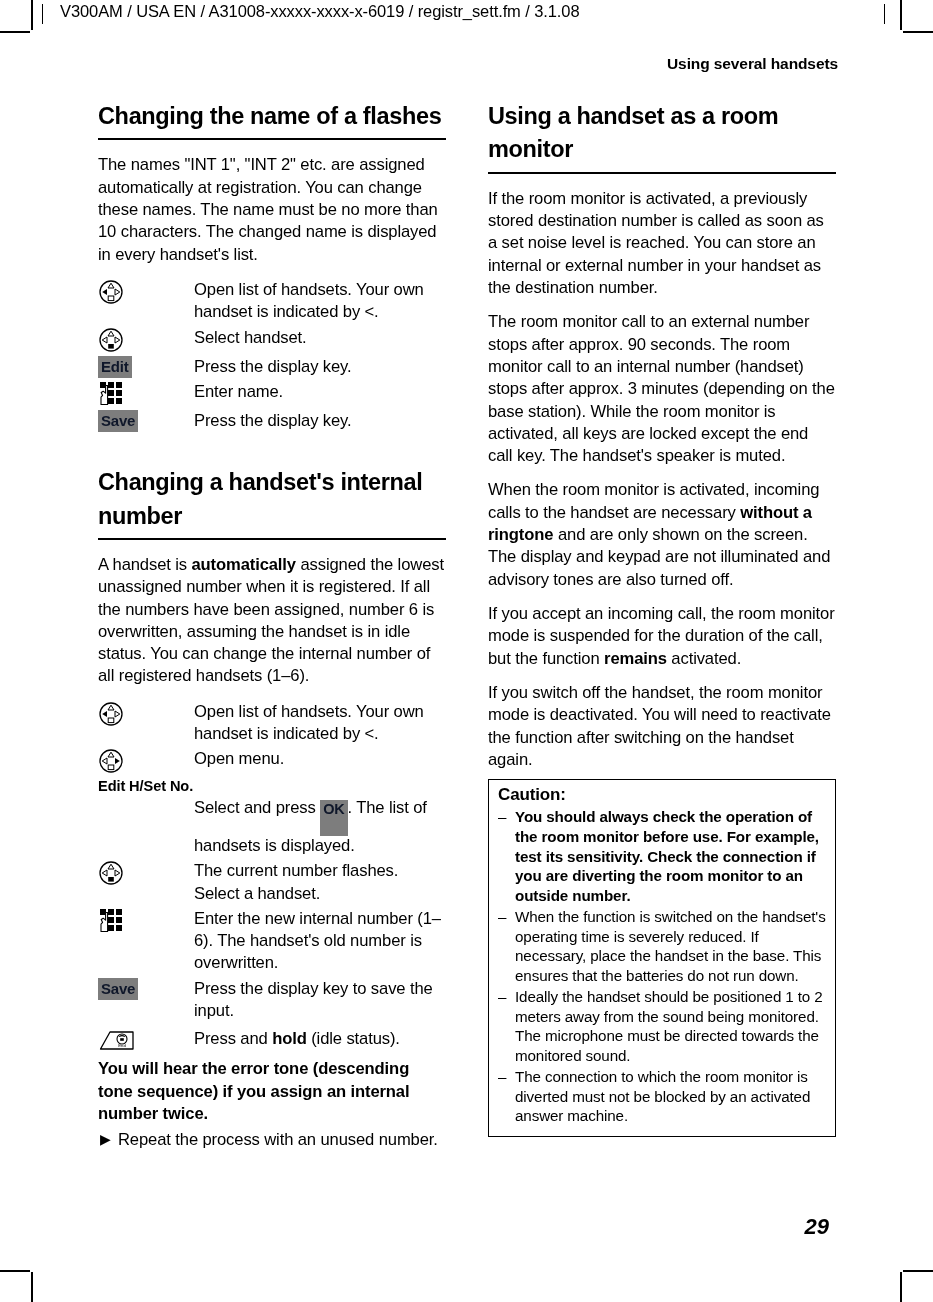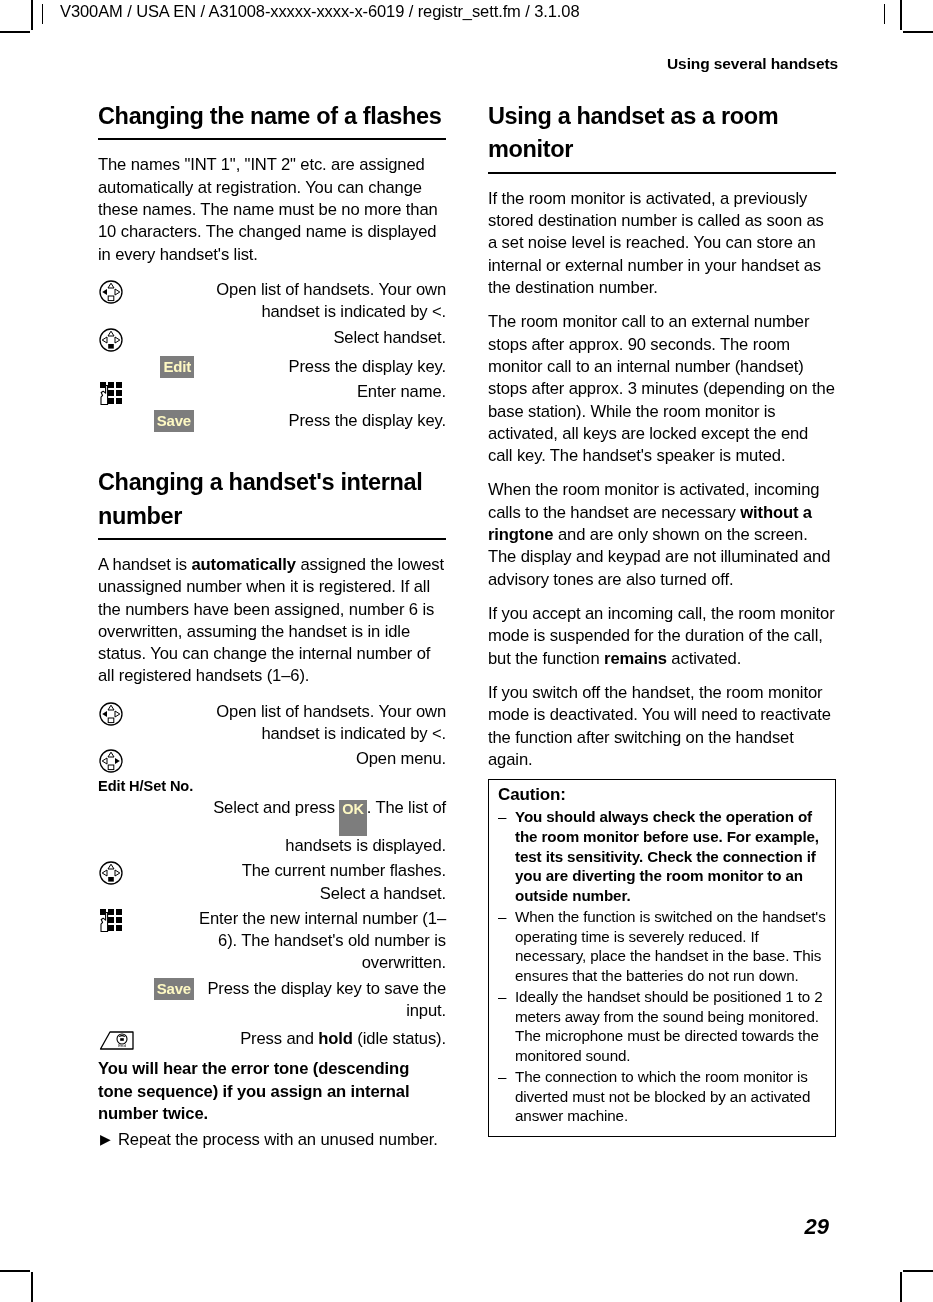--- a/index.html
+++ b/index.html
@@ -68,21 +68,20 @@
     letter-spacing: -0.12px;
   }
   p.body b { font-weight: bold; }
 
   
   .steps { margin: 0 0 6px 0; }
   .step {
     display: flex;
     align-items: flex-start;
     margin-bottom: 2px;
-    text-align: right;
   }
   .step-key {
     width: 96px;
     min-width: 96px;
     padding-top: 1px;
   }
   .step-text {
     font-size: 16.6px;
     line-height: 1.345;
     letter-spacing: -0.12px;
@@ -95,21 +94,21 @@
     font-size: 14.6px;
     font-weight: bold;
     letter-spacing: -0.1px;
     margin: 4px 0 2px 0;
   }
 
   
   .dkey {
     display: inline-block;
     background: #7d7d7d;
-    color: #fef9c3;
+    color: #0f172a;
     font-size: 15px;
     font-weight: bold;
     line-height: 1;
     padding: 3px 3px 4px 3px;
     letter-spacing: -0.2px;
     vertical-align: baseline;
   }
   .dkey-inline {
     position: relative;
     top: 1px;

